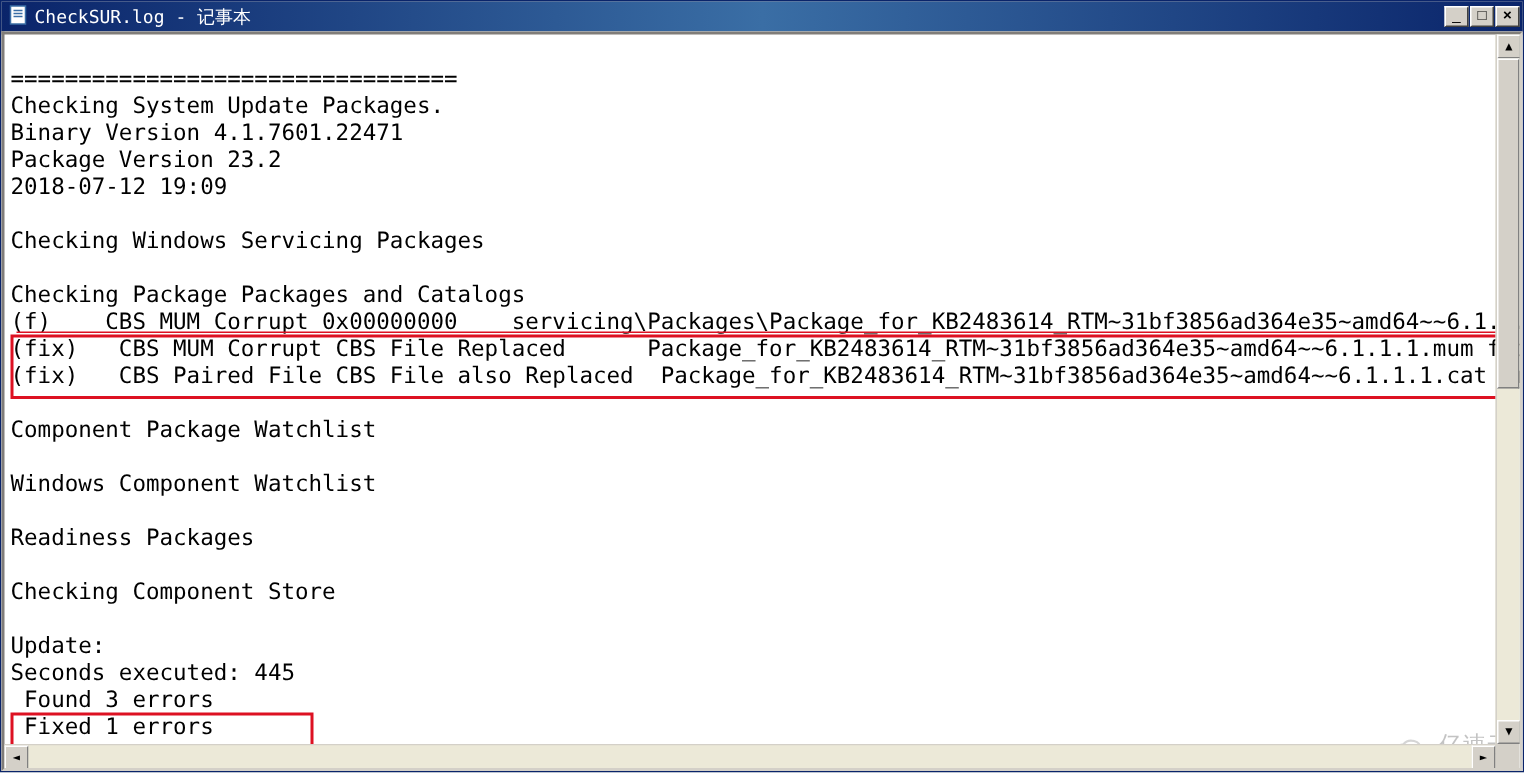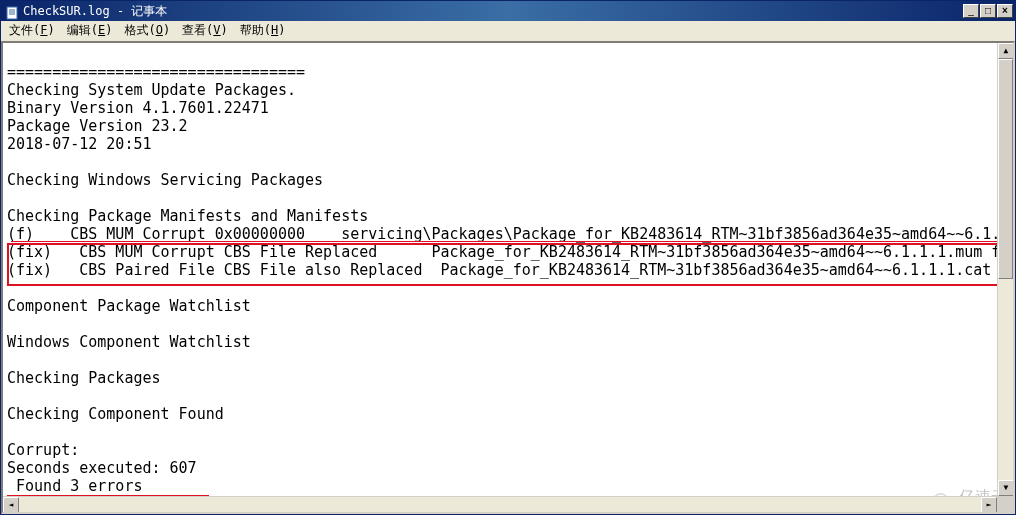--- a/index.html
+++ b/index.html
@@ -11,21 +11,21 @@
     display: flex; flex-direction: column;
   }
   .titlebar {
     height: 20px;
     background: linear-gradient(to right, #0a246a 0%, #3a6ea5 50%, #0a246a 100%);
     display: flex; align-items: center; justify-content: space-between;
     padding: 0 2px;
     color: #fff;
     font-size: 12px;
   }
-  .titlebar-left { display: flex; align-items: flex-end; gap: 4px; padding-left: 2px; }
+  .titlebar-left { display: flex; align-items: flex-start; gap: 4px; padding-left: 2px; }
   .title-icon {
     width: 14px; height: 14px;
     display: inline-flex; align-items: center; justify-content: center;
   }
   .title-icon svg { width: 14px; height: 14px; }
   .titlebar-buttons { display: flex; gap: 1px; }
   .win-btn {
     width: 16px; height: 14px;
     background: #d4d0c8;
     border: 1px solid #fff;
@@ -138,53 +138,46 @@
       </span>
       <span>CheckSUR.log - 记事本</span>
     </div>
     <div class="titlebar-buttons">
       <div class="win-btn">_</div>
       <div class="win-btn">□</div>
       <div class="win-btn close">×</div>
     </div>
   </div>
 
-  <div class="menubar">
-    <span class="menu-item"><span>文件</span>(<u>F</u>)</span>
-    <span class="menu-item"><span>编辑</span>(<u>E</u>)</span>
-    <span class="menu-item"><span>格式</span>(<u>O</u>)</span>
-    <span class="menu-item"><span>查看</span>(<u>V</u>)</span>
-    <span class="menu-item"><span>帮助</span>(<u>H</u>)</span>
-  </div>
 
   <div class="content">
     <div class="text-area"><span></span>
 <span>=================================</span>
 <span>Checking System Update Packages.</span>
 <span>Binary Version 4.1.7601.22471</span>
 <span>Package Version 23.2</span>
-<span>2018-07-12 20:51</span>
+<span>2018-07-12 19:09</span>
 <span></span>
 <span>Checking Windows Servicing Packages</span>
 <span></span>
-<span>Checking Package Manifests and Manifests</span>
+<span>Checking Package Packages and Catalogs</span>
 <span>(f)    CBS MUM Corrupt 0x00000000    servicing\Packages\Package_for_KB2483614_RTM~31bf3856ad364e35~amd64~~6.1.1.1.mum</span>
 <span>(fix)   CBS MUM Corrupt CBS File Replaced      Package_for_KB2483614_RTM~31bf3856ad364e35~amd64~~6.1.1.1.mum from Cabinet: </span>
 <span>(fix)   CBS Paired File CBS File also Replaced  Package_for_KB2483614_RTM~31bf3856ad364e35~amd64~~6.1.1.1.cat from Cabinet: </span>
 <span></span>
 <span>Component Package Watchlist</span>
 <span></span>
 <span>Windows Component Watchlist</span>
 <span></span>
-<span>Checking Packages</span>
-<span></span>
-<span>Checking Component Found</span>
-<span></span>
-<span>Corrupt:</span>
-<span>Seconds executed: 607</span>
+<span>Readiness Packages</span>
+<span></span>
+<span>Checking Component Store</span>
+<span></span>
+<span>Update:</span>
+<span>Seconds executed: 445</span>
 <span> Found 3 errors</span>
 <span> Fixed 1 errors</span>
 
 </div>
 
     <div class="strike"></div>
     <div class="redbox r1"></div>
     <div class="redbox r2"></div>
 
     <div class="watermark">

